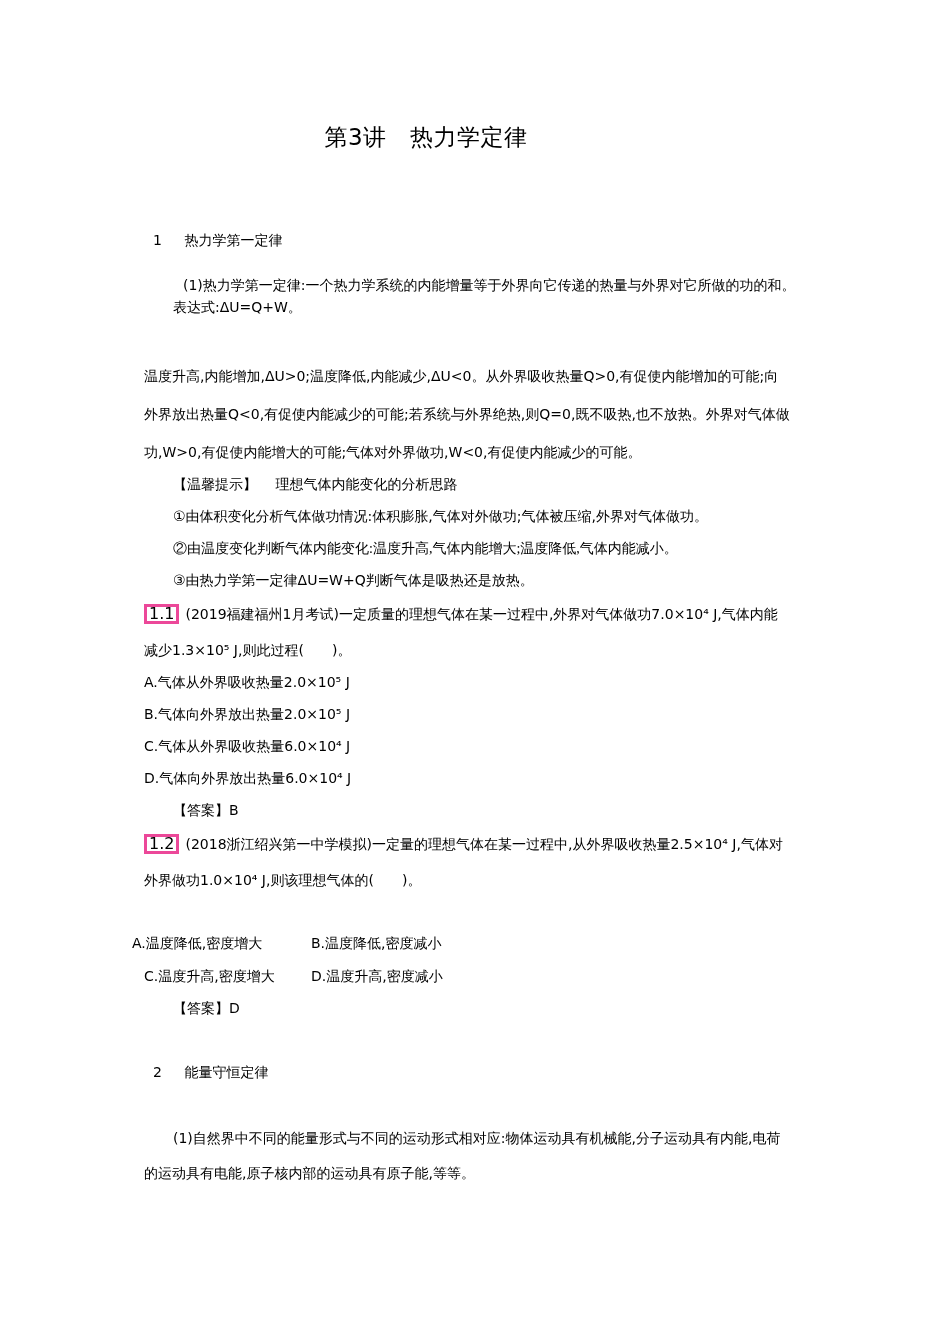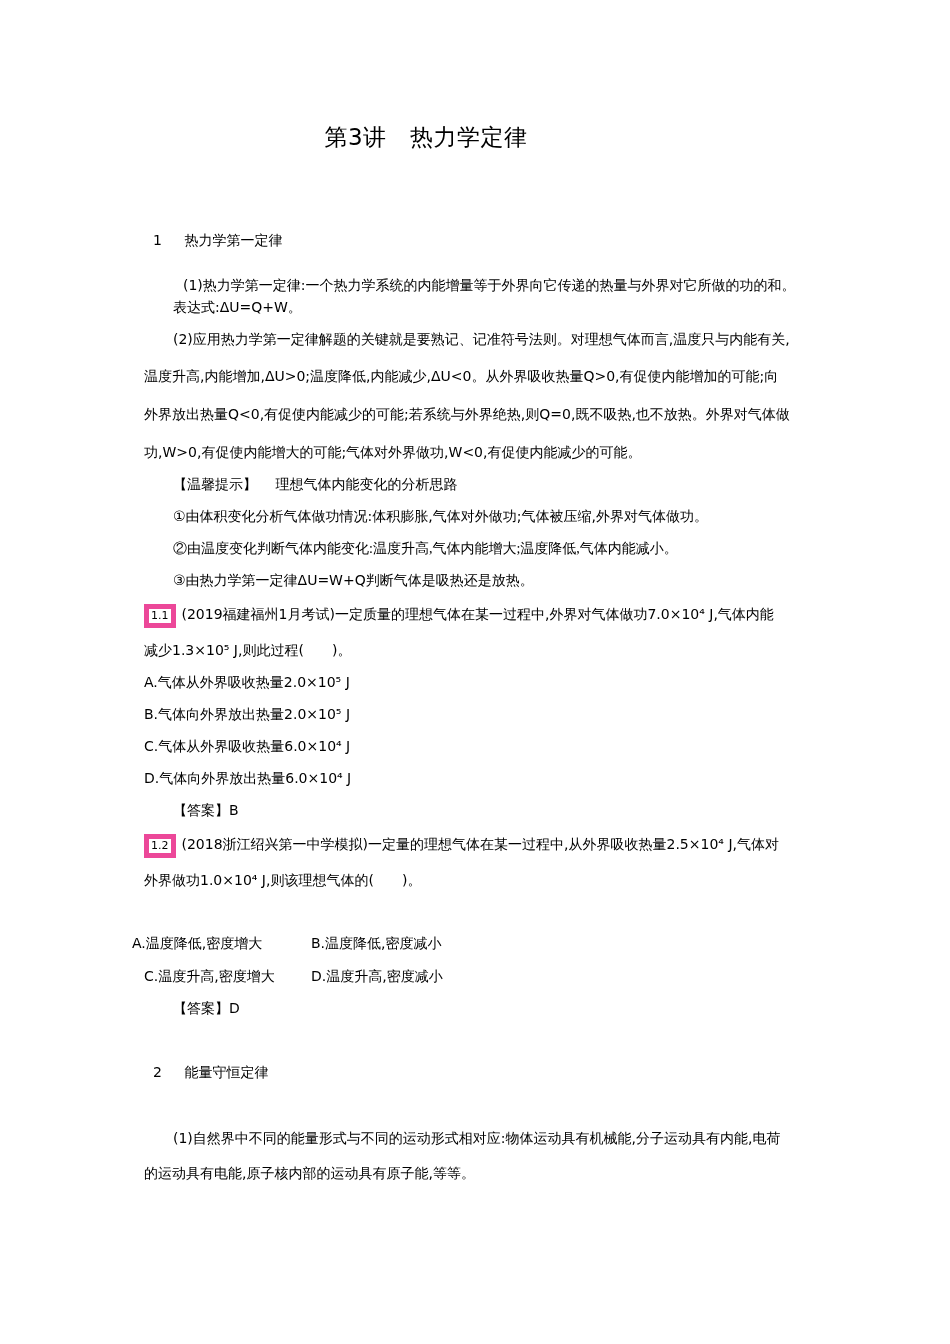--- a/index.html
+++ b/index.html
@@ -3,38 +3,37 @@
 <meta charset="utf-8">
 <style>
   html, body { margin:0; padding:0; background:#ffffff; }
   body { width:950px; height:1344px; position:relative; overflow:hidden;
          font-family:"DejaVu Sans", "Liberation Sans", sans-serif; color:#000; }
   .page { position:absolute; left:0; top:0; width:950px; height:1344px; }
   .title { position:absolute; top:122px; left:0; width:852px; text-align:center;
            font-size:23px; letter-spacing:0.5px; }
   .h { position:absolute; font-size:14px; }
   .ln { position:absolute; font-size:14px; white-space:nowrap; }
-  .box { display:inline-block; border:5px solid #ec4899; padding:0 2px; line-height:14px; font-size:11px; margin-right:6px; }
+  .box { display:inline-block; border:3px solid #ec4899; padding:0 2px; line-height:14px; font-size:16px; margin-right:6px; }
   .ans { position:absolute; font-size:14px; }
   .opt { position:absolute; font-size:14px; white-space:nowrap; }
 </style>
 </head>
 <body>
 
 <div class="page">
   <div class="title">第3讲　热力学定律</div>
 
   <div class="h" style="left:153px; top:232px;">
     <span>1</span>
     <span style="margin-left:18px;">热力学第一定律</span>
   </div>
 
   <div class="ln" style="left:183px; top:268px;margin-top:9px;">(1)热力学第一定律:一个热力学系统的内能增量等于外界向它传递的热量与外界对它所做的功的和。</div>
   <div class="ln" style="left:173px; top:299px;">表达式:ΔU=Q+W。</div>
-  <div class="ln" style="left:173px; top:331px;">(2)应用热力学第一定律解题的关键就是要熟记、记准符号法则。对理想气体而言,温度只与内能有关,</div>
   <div class="ln" style="left:144px; top:368px;">温度升高,内能增加,ΔU&gt;0;温度降低,内能减少,ΔU&lt;0。从外界吸收热量Q&gt;0,有促使内能增加的可能;向</div>
   <div class="ln" style="left:144px; top:406px;">外界放出热量Q&lt;0,有促使内能减少的可能;若系统与外界绝热,则Q=0,既不吸热,也不放热。外界对气体做</div>
   <div class="ln" style="left:144px; top:444px;">功,W&gt;0,有促使内能增大的可能;气体对外界做功,W&lt;0,有促使内能减少的可能。</div>
 
   <div class="ln" style="left:173px; top:476px;">
     <span>【温馨提示】</span>
     <span style="margin-left:14px;">理想气体内能变化的分析思路</span>
   </div>
   <div class="ln" style="left:173px; top:508px;">①由体积变化分析气体做功情况:体积膨胀,气体对外做功;气体被压缩,外界对气体做功。</div>
   <div class="ln" style="left:173px; top:540px;font-family:Liberation Serif, serif;">②由温度变化判断气体内能变化:温度升高,气体内能增大;温度降低,气体内能减小。</div>

